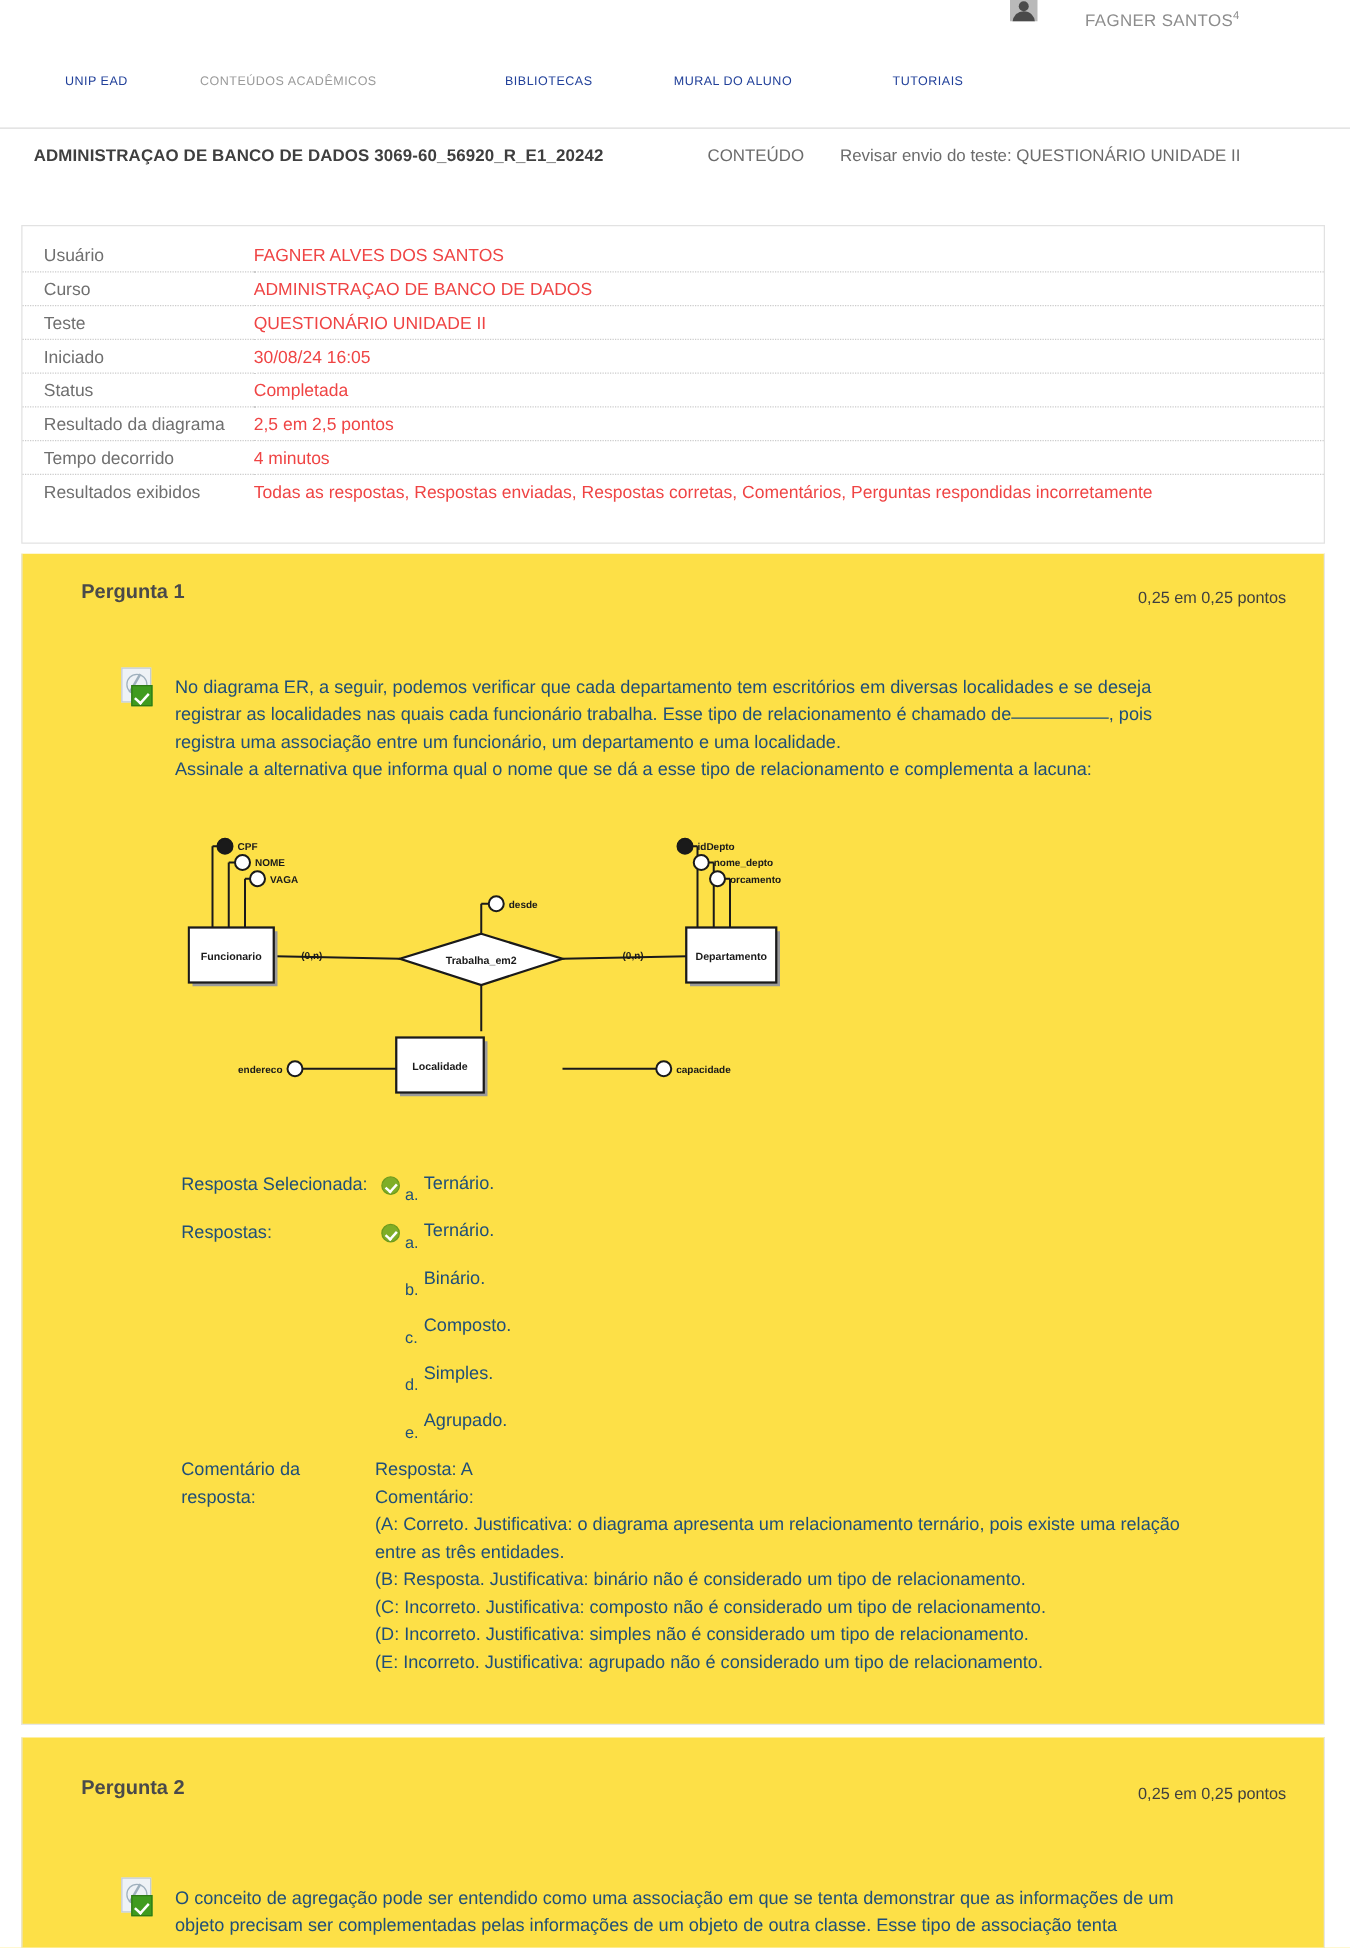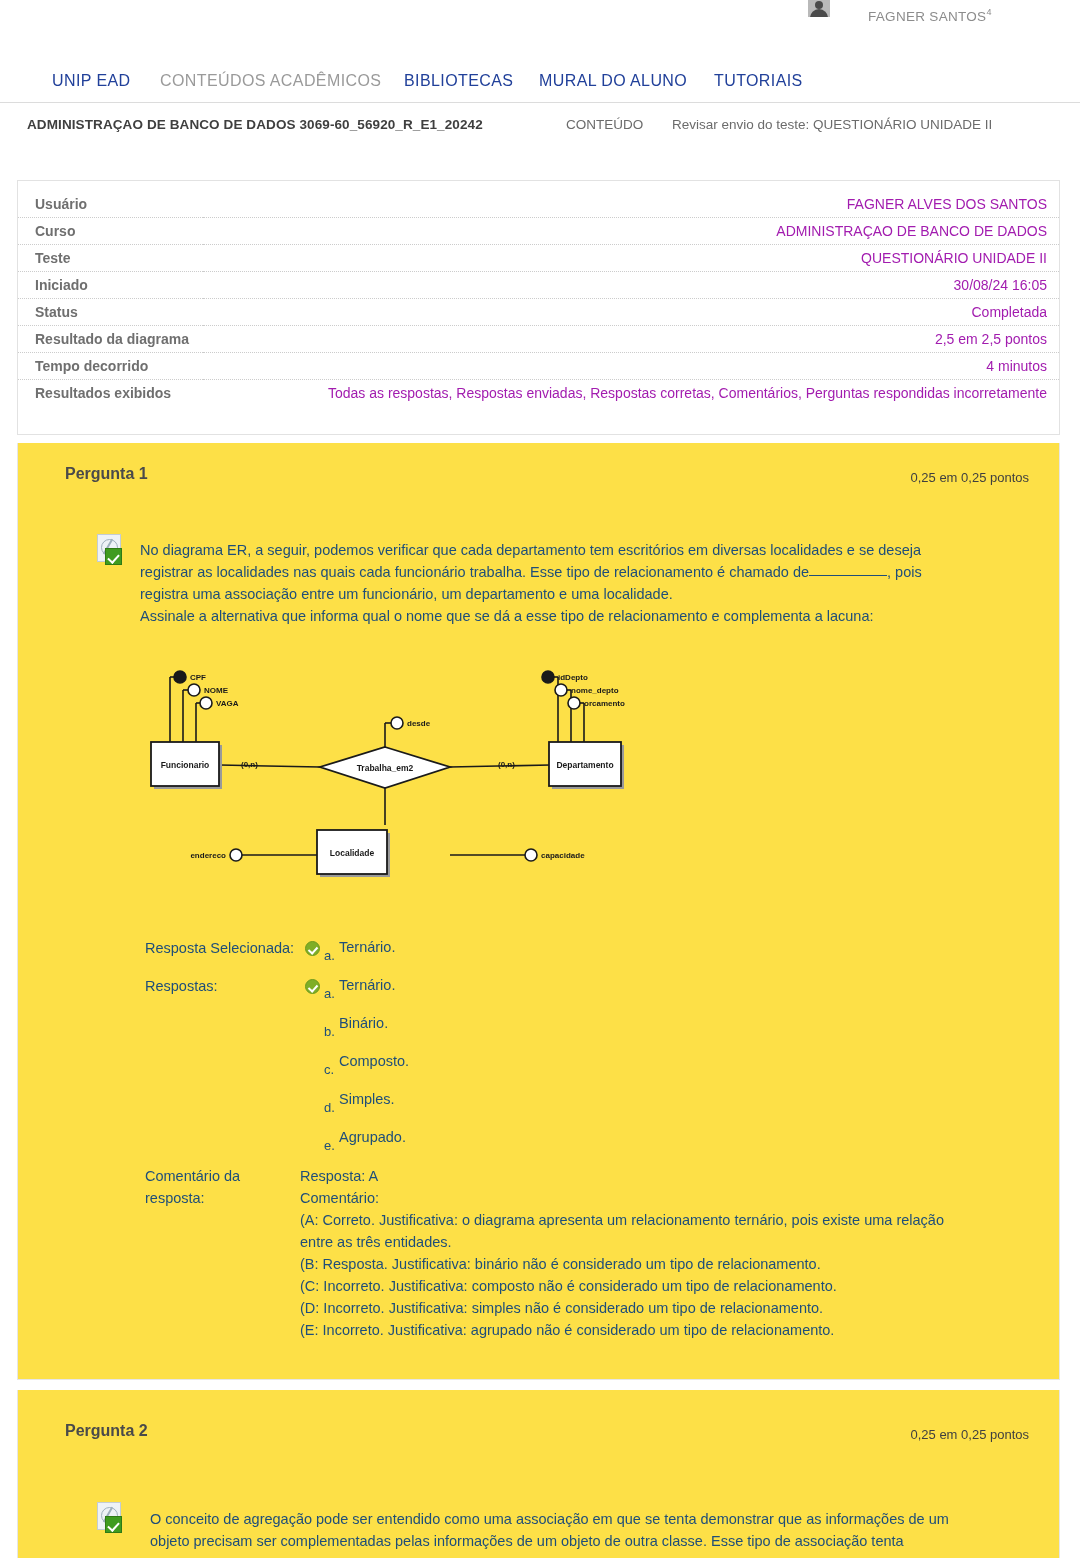--- a/index.html
+++ b/index.html
@@ -64,22 +64,22 @@
   }
 
   
   .mainnav {
     position: relative;
     height: 62px;
     border-bottom: 1px solid #dcdcdc;
   }
   .mainnav a {
     position: absolute;
-    top: 32px;
-    font-size: 16px;
+    top: 20px;
+    font-size: 10px;
     letter-spacing: .4px;
     text-decoration: none;
     color: #21409a;
     white-space: nowrap;
     text-align: right;
   }
   .mainnav a.muted { color: #9a9a9a; }
 
   
   .crumbrow {
@@ -134,26 +134,24 @@
     font-size: 14px;
     border-bottom: 1px dotted #cccccc;
     vertical-align: top;
   }
   .infotable tr:last-child td { border-bottom: none; }
   .infotable td.lbl {
     width: 168px;
     padding-left: 17px;
     color: #6f6f6f;
     white-space: nowrap;
-    font-weight: bold;
   }
   .infotable td.val {
-    color: #a21caf;
+    color: #ef4444;
     padding-right: 12px;
-    text-align: right;
   }
 
   
   .qcard {
     position: absolute;
     left: 17px;
     top: 443px;
     width: 1043px;
     box-sizing: border-box;
     border-left: 1px solid #e6e6e6;
@@ -502,16 +500,16 @@
   </div>
 </div>
 
 <div class="statusicon" style="left:97px; top:1502px;">
   <div class="page"></div>
   <div class="ring"></div>
   <div class="slash"></div>
   <div class="badge"></div>
 </div>
 
-<div class="qtext" style="top:1508px;margin-left:10px;">
+<div class="qtext" style="top:1508px;">
   <span>O conceito de agregação pode ser entendido como uma associação em que se tenta demonstrar que as informações de um</span>
   <span>objeto precisam ser complementadas pelas informações de um objeto de outra classe. Esse tipo de associação tenta</span>
 </div>
 
 </body></html>

